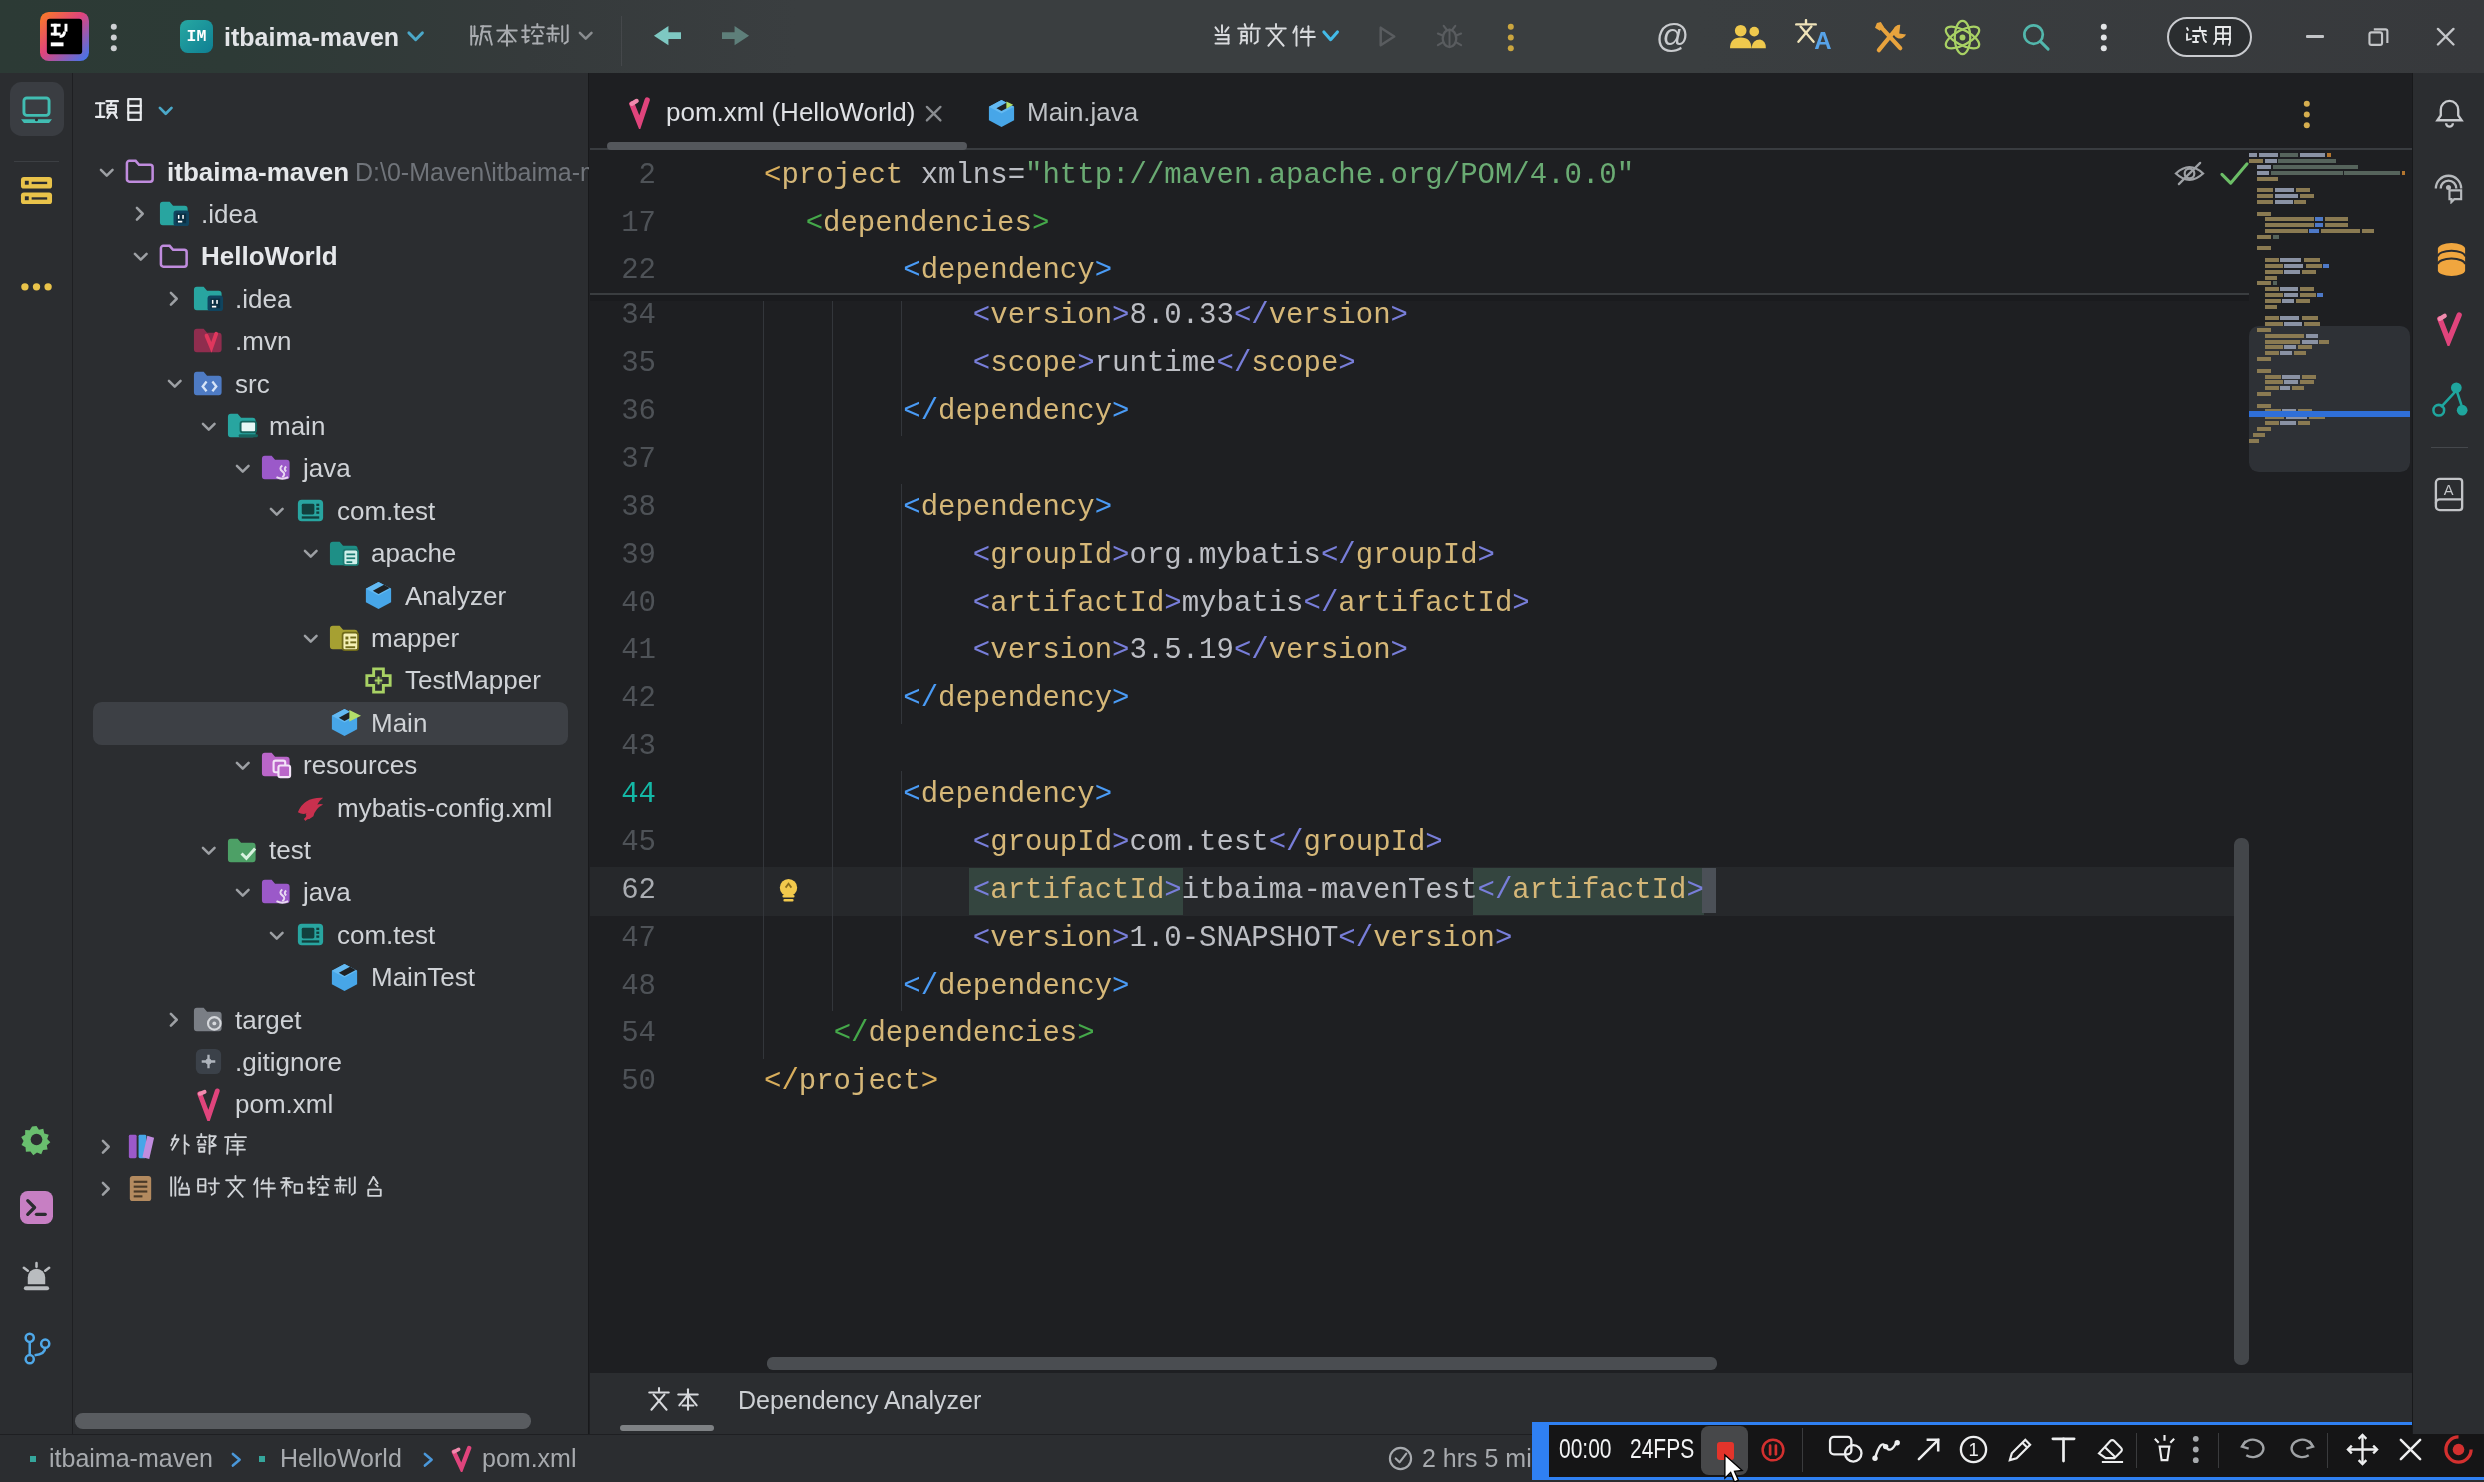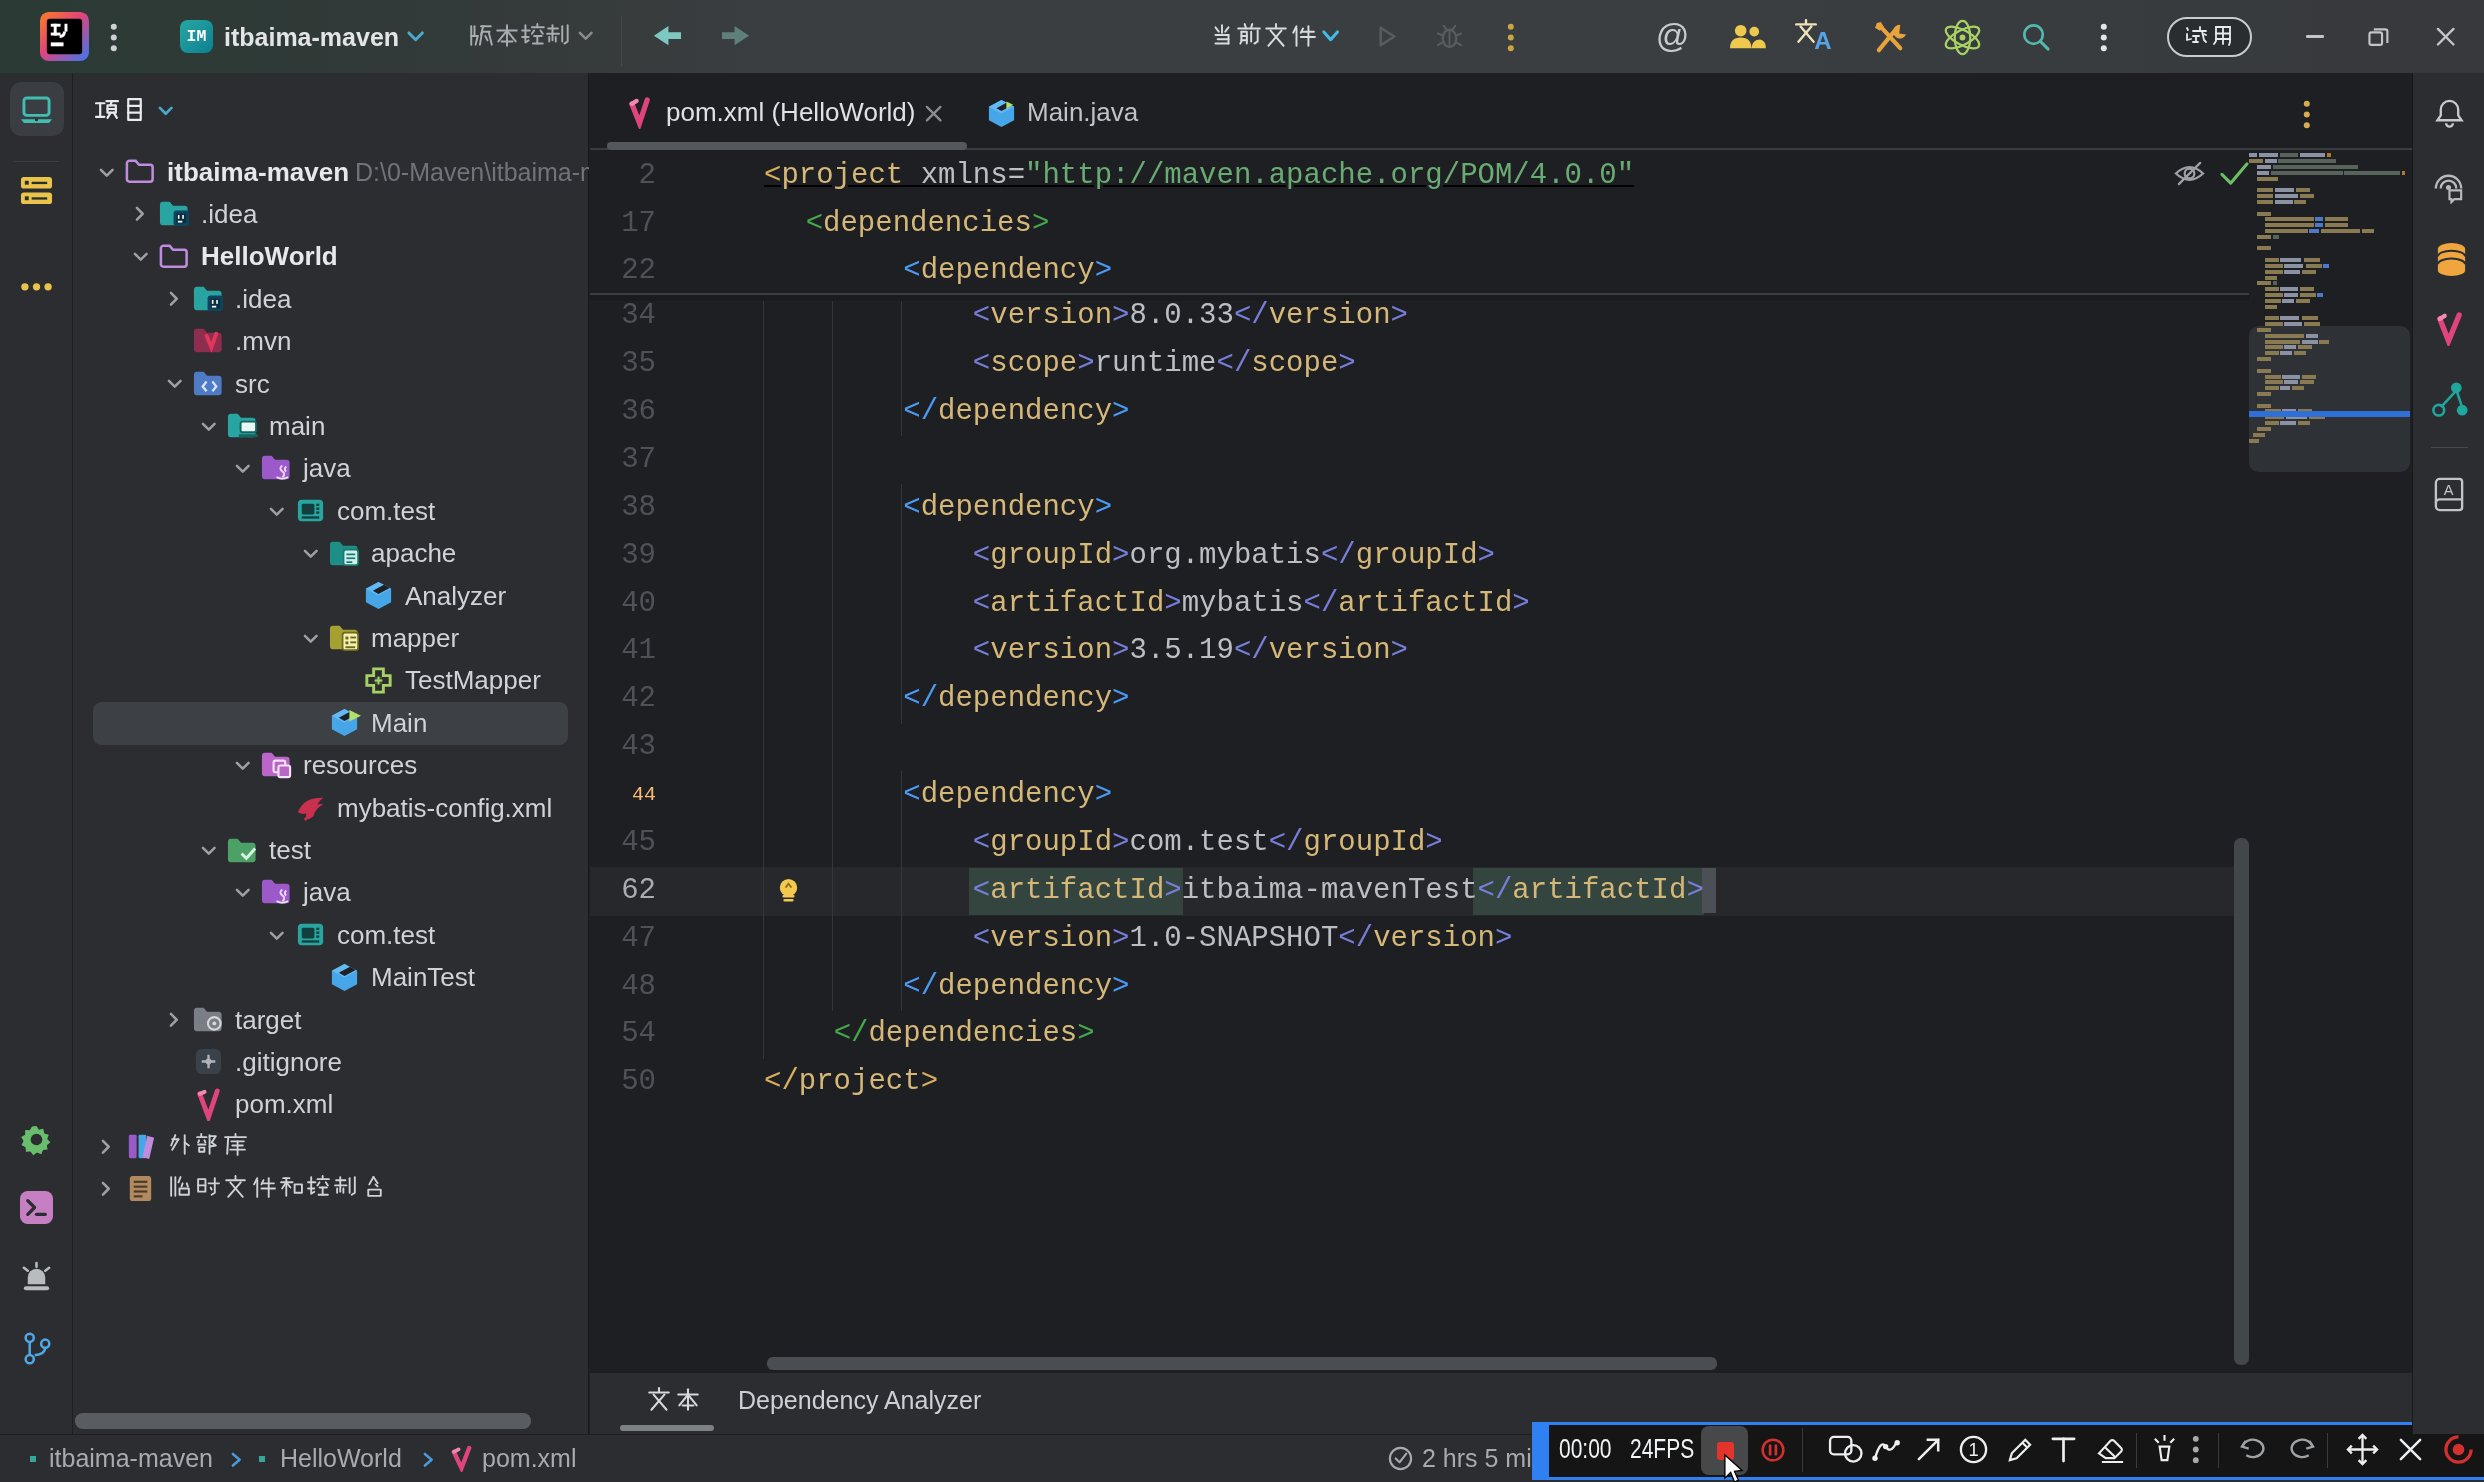--- a/index.html
+++ b/index.html
@@ -579,21 +579,21 @@
 <div style="position:absolute;left:1473px;top:868px;width:231px;height:47px;background:#34453F;"></div>
 <div style="position:absolute;left:1702px;top:868px;width:13.6px;height:45px;background:#4B5057;"></div>
 <div style="position:absolute;left:763px;top:296px;width:1px;height:763px;background:#33363B;"></div>
 <div style="position:absolute;left:832px;top:296px;width:1px;height:715px;background:#33363B;"></div>
 <div style="position:absolute;left:901px;top:296px;width:1px;height:140px;background:#33363B;"></div>
 <div style="position:absolute;left:901px;top:484px;width:1px;height:240px;background:#33363B;"></div>
 <div style="position:absolute;left:901px;top:771px;width:1px;height:240px;background:#33363B;"></div>
 <div class="mono" style="position:absolute;left:543px;top:152px;width:113px;height:48px;line-height:48px;font-size:29px;color:#4E5257;text-align:right;white-space:pre;">2</div>
 <div class="mono" style="position:absolute;left:543px;top:200px;width:113px;height:48px;line-height:48px;font-size:29px;color:#4E5257;text-align:right;white-space:pre;">17</div>
 <div class="mono" style="position:absolute;left:543px;top:247px;width:113px;height:48px;line-height:48px;font-size:29px;color:#4E5257;text-align:right;white-space:pre;">22</div>
-<div class="mono" style="position:absolute;left:764px;top:152px;height:48px;line-height:48px;font-size:29px;white-space:pre;text-decoration:underline;"><span style="color:#D9AE5C">&lt;</span><span style="color:#D5B778">project</span><span style="color:#BCBEC4"> </span><span style="color:#BCBEC4">xmlns</span><span style="color:#BCBEC4">=</span><span style="color:#6AAB73">"http://maven.apache.org/POM/4.0.0"</span></div>
+<div class="mono" style="position:absolute;left:764px;top:152px;height:48px;line-height:48px;font-size:29px;white-space:pre;"><span style="color:#D9AE5C">&lt;</span><span style="color:#D5B778">project</span><span style="color:#BCBEC4"> </span><span style="color:#BCBEC4">xmlns</span><span style="color:#BCBEC4">=</span><span style="color:#6AAB73">"http://maven.apache.org/POM/4.0.0"</span></div>
 <div class="mono" style="position:absolute;left:736px;top:200px;height:48px;line-height:48px;font-size:29px;white-space:pre;"><span style="color:#BCBEC4">    </span><span style="color:#45A84A">&lt;</span><span style="color:#D5B778">dependencies</span><span style="color:#45A84A">&gt;</span></div>
 <div class="mono" style="position:absolute;left:764px;top:247px;height:48px;line-height:48px;font-size:29px;white-space:pre;"><span style="color:#BCBEC4">        </span><span style="color:#4A9BF5">&lt;</span><span style="color:#D5B778">dependency</span><span style="color:#4A9BF5">&gt;</span></div>
 <div style="position:absolute;left:590px;top:293px;width:1659px;height:1.9px;background:#3A3D40;"></div>
 <div style="position:absolute;left:590px;top:295px;width:1659px;height:5.8px;background:#1A1B1E;"></div>
 <div class="mono" style="position:absolute;left:543px;top:292px;width:113px;height:48px;line-height:48px;font-size:29px;color:#4E5257;text-align:right;white-space:pre;">34</div>
 <div class="mono" style="position:absolute;left:764px;top:292px;height:48px;line-height:48px;font-size:29px;white-space:pre;"><span style="color:#BCBEC4">            </span><span style="color:#787ED9">&lt;</span><span style="color:#D5B778">version</span><span style="color:#787ED9">&gt;</span><span style="color:#BCBEC4">8.0.33</span><span style="color:#787ED9">&lt;/</span><span style="color:#D5B778">version</span><span style="color:#787ED9">&gt;</span></div>
 <div class="mono" style="position:absolute;left:543px;top:340px;width:113px;height:48px;line-height:48px;font-size:29px;color:#4E5257;text-align:right;white-space:pre;">35</div>
 <div class="mono" style="position:absolute;left:764px;top:340px;height:48px;line-height:48px;font-size:29px;white-space:pre;"><span style="color:#BCBEC4">            </span><span style="color:#787ED9">&lt;</span><span style="color:#D5B778">scope</span><span style="color:#787ED9">&gt;</span><span style="color:#BCBEC4">runtime</span><span style="color:#787ED9">&lt;/</span><span style="color:#D5B778">scope</span><span style="color:#787ED9">&gt;</span></div>
 <div class="mono" style="position:absolute;left:543px;top:388px;width:113px;height:48px;line-height:48px;font-size:29px;color:#4E5257;text-align:right;white-space:pre;">36</div>
 <div class="mono" style="position:absolute;left:764px;top:388px;height:48px;line-height:48px;font-size:29px;white-space:pre;"><span style="color:#BCBEC4">        </span><span style="color:#4A9BF5">&lt;/</span><span style="color:#D5B778">dependency</span><span style="color:#4A9BF5">&gt;</span></div>
@@ -602,21 +602,21 @@
 <div class="mono" style="position:absolute;left:764px;top:484px;height:48px;line-height:48px;font-size:29px;white-space:pre;"><span style="color:#BCBEC4">        </span><span style="color:#4A9BF5">&lt;</span><span style="color:#D5B778">dependency</span><span style="color:#4A9BF5">&gt;</span></div>
 <div class="mono" style="position:absolute;left:543px;top:532px;width:113px;height:48px;line-height:48px;font-size:29px;color:#4E5257;text-align:right;white-space:pre;">39</div>
 <div class="mono" style="position:absolute;left:764px;top:532px;height:48px;line-height:48px;font-size:29px;white-space:pre;"><span style="color:#BCBEC4">            </span><span style="color:#787ED9">&lt;</span><span style="color:#D5B778">groupId</span><span style="color:#787ED9">&gt;</span><span style="color:#BCBEC4">org.mybatis</span><span style="color:#787ED9">&lt;/</span><span style="color:#D5B778">groupId</span><span style="color:#787ED9">&gt;</span></div>
 <div class="mono" style="position:absolute;left:543px;top:580px;width:113px;height:48px;line-height:48px;font-size:29px;color:#4E5257;text-align:right;white-space:pre;">40</div>
 <div class="mono" style="position:absolute;left:764px;top:580px;height:48px;line-height:48px;font-size:29px;white-space:pre;"><span style="color:#BCBEC4">            </span><span style="color:#787ED9">&lt;</span><span style="color:#D5B778">artifactId</span><span style="color:#787ED9">&gt;</span><span style="color:#BCBEC4">mybatis</span><span style="color:#787ED9">&lt;/</span><span style="color:#D5B778">artifactId</span><span style="color:#787ED9">&gt;</span></div>
 <div class="mono" style="position:absolute;left:543px;top:627px;width:113px;height:48px;line-height:48px;font-size:29px;color:#4E5257;text-align:right;white-space:pre;">41</div>
 <div class="mono" style="position:absolute;left:764px;top:627px;height:48px;line-height:48px;font-size:29px;white-space:pre;"><span style="color:#BCBEC4">            </span><span style="color:#787ED9">&lt;</span><span style="color:#D5B778">version</span><span style="color:#787ED9">&gt;</span><span style="color:#BCBEC4">3.5.19</span><span style="color:#787ED9">&lt;/</span><span style="color:#D5B778">version</span><span style="color:#787ED9">&gt;</span></div>
 <div class="mono" style="position:absolute;left:543px;top:675px;width:113px;height:48px;line-height:48px;font-size:29px;color:#4E5257;text-align:right;white-space:pre;">42</div>
 <div class="mono" style="position:absolute;left:764px;top:675px;height:48px;line-height:48px;font-size:29px;white-space:pre;"><span style="color:#BCBEC4">        </span><span style="color:#4A9BF5">&lt;/</span><span style="color:#D5B778">dependency</span><span style="color:#4A9BF5">&gt;</span></div>
 <div class="mono" style="position:absolute;left:543px;top:723px;width:113px;height:48px;line-height:48px;font-size:29px;color:#4E5257;text-align:right;white-space:pre;">43</div>
-<div class="mono" style="position:absolute;left:543px;top:771px;width:113px;height:48px;line-height:48px;font-size:20px;color:#fdba74;text-align:right;white-space:pre;">44</div>
+<div class="mono" style="position:absolute;left:543px;top:771px;width:113px;height:48px;line-height:48px;font-size:29px;color:#14b8a6;text-align:right;white-space:pre;">44</div>
 <div class="mono" style="position:absolute;left:764px;top:771px;height:48px;line-height:48px;font-size:29px;white-space:pre;"><span style="color:#BCBEC4">        </span><span style="color:#4A9BF5">&lt;</span><span style="color:#D5B778">dependency</span><span style="color:#4A9BF5">&gt;</span></div>
 <div class="mono" style="position:absolute;left:543px;top:819px;width:113px;height:48px;line-height:48px;font-size:29px;color:#4E5257;text-align:right;white-space:pre;">45</div>
 <div class="mono" style="position:absolute;left:764px;top:819px;height:48px;line-height:48px;font-size:29px;white-space:pre;"><span style="color:#BCBEC4">            </span><span style="color:#787ED9">&lt;</span><span style="color:#D5B778">groupId</span><span style="color:#787ED9">&gt;</span><span style="color:#BCBEC4">com.test</span><span style="color:#787ED9">&lt;/</span><span style="color:#D5B778">groupId</span><span style="color:#787ED9">&gt;</span></div>
 <div class="mono" style="position:absolute;left:543px;top:867px;width:113px;height:48px;line-height:48px;font-size:29px;color:#A9ACB1;text-align:right;white-space:pre;">62</div>
 <div class="mono" style="position:absolute;left:764px;top:867px;height:48px;line-height:48px;font-size:29px;white-space:pre;"><span style="color:#BCBEC4">            </span><span style="color:#787ED9">&lt;</span><span style="color:#D5B778">artifactId</span><span style="color:#787ED9">&gt;</span><span style="color:#BCBEC4">itbaima-mavenTest</span><span style="color:#787ED9">&lt;/</span><span style="color:#D5B778">artifactId</span><span style="color:#787ED9">&gt;</span></div>
 <div class="mono" style="position:absolute;left:543px;top:915px;width:113px;height:48px;line-height:48px;font-size:29px;color:#4E5257;text-align:right;white-space:pre;">47</div>
 <div class="mono" style="position:absolute;left:764px;top:915px;height:48px;line-height:48px;font-size:29px;white-space:pre;"><span style="color:#BCBEC4">            </span><span style="color:#787ED9">&lt;</span><span style="color:#D5B778">version</span><span style="color:#787ED9">&gt;</span><span style="color:#BCBEC4">1.0-SNAPSHOT</span><span style="color:#787ED9">&lt;/</span><span style="color:#D5B778">version</span><span style="color:#787ED9">&gt;</span></div>
 <div class="mono" style="position:absolute;left:543px;top:963px;width:113px;height:48px;line-height:48px;font-size:29px;color:#4E5257;text-align:right;white-space:pre;">48</div>
 <div class="mono" style="position:absolute;left:764px;top:963px;height:48px;line-height:48px;font-size:29px;white-space:pre;"><span style="color:#BCBEC4">        </span><span style="color:#4A9BF5">&lt;/</span><span style="color:#D5B778">dependency</span><span style="color:#4A9BF5">&gt;</span></div>
 <div class="mono" style="position:absolute;left:543px;top:1010px;width:113px;height:48px;line-height:48px;font-size:29px;color:#4E5257;text-align:right;white-space:pre;">54</div>

